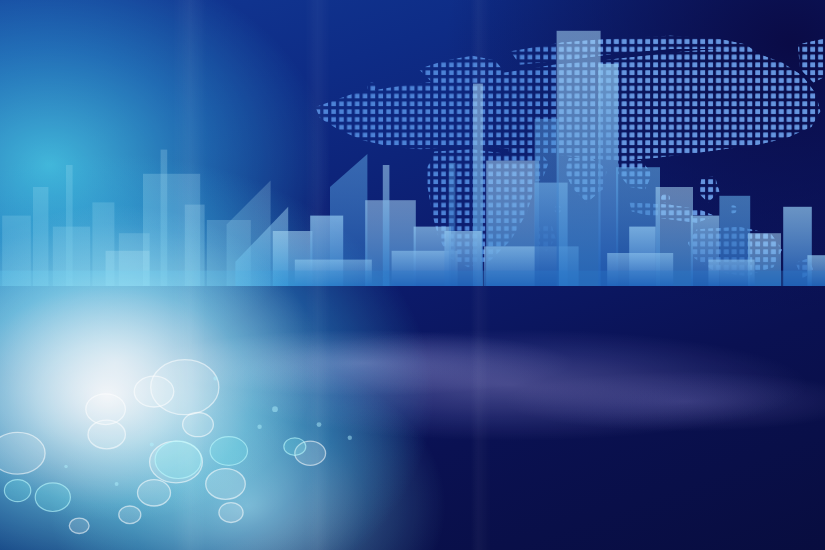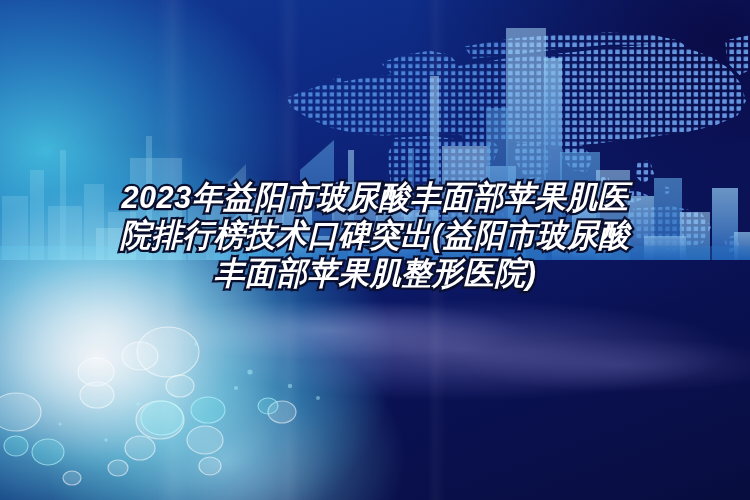--- a/index.html
+++ b/index.html
@@ -279,17 +279,14 @@
         <circle cx="196" cy="344" r="2"></circle>
         <circle cx="106" cy="440" r="1.8"></circle>
         <circle cx="60" cy="424" r="1.6"></circle>
         <circle cx="318" cy="398" r="2"></circle>
       </g>
     </svg>
   </div>
 
   <div class="layer" id="streaks"></div>
 
-  <div id="title-wrap">
-    <h1 id="headline">2023年益阳市玻尿酸丰面部苹果肌医院排行榜技术口碑突出(益阳市玻尿酸丰面部苹果肌整形医院)</h1>
-  </div>
 
 </div>
 
 </body></html>

